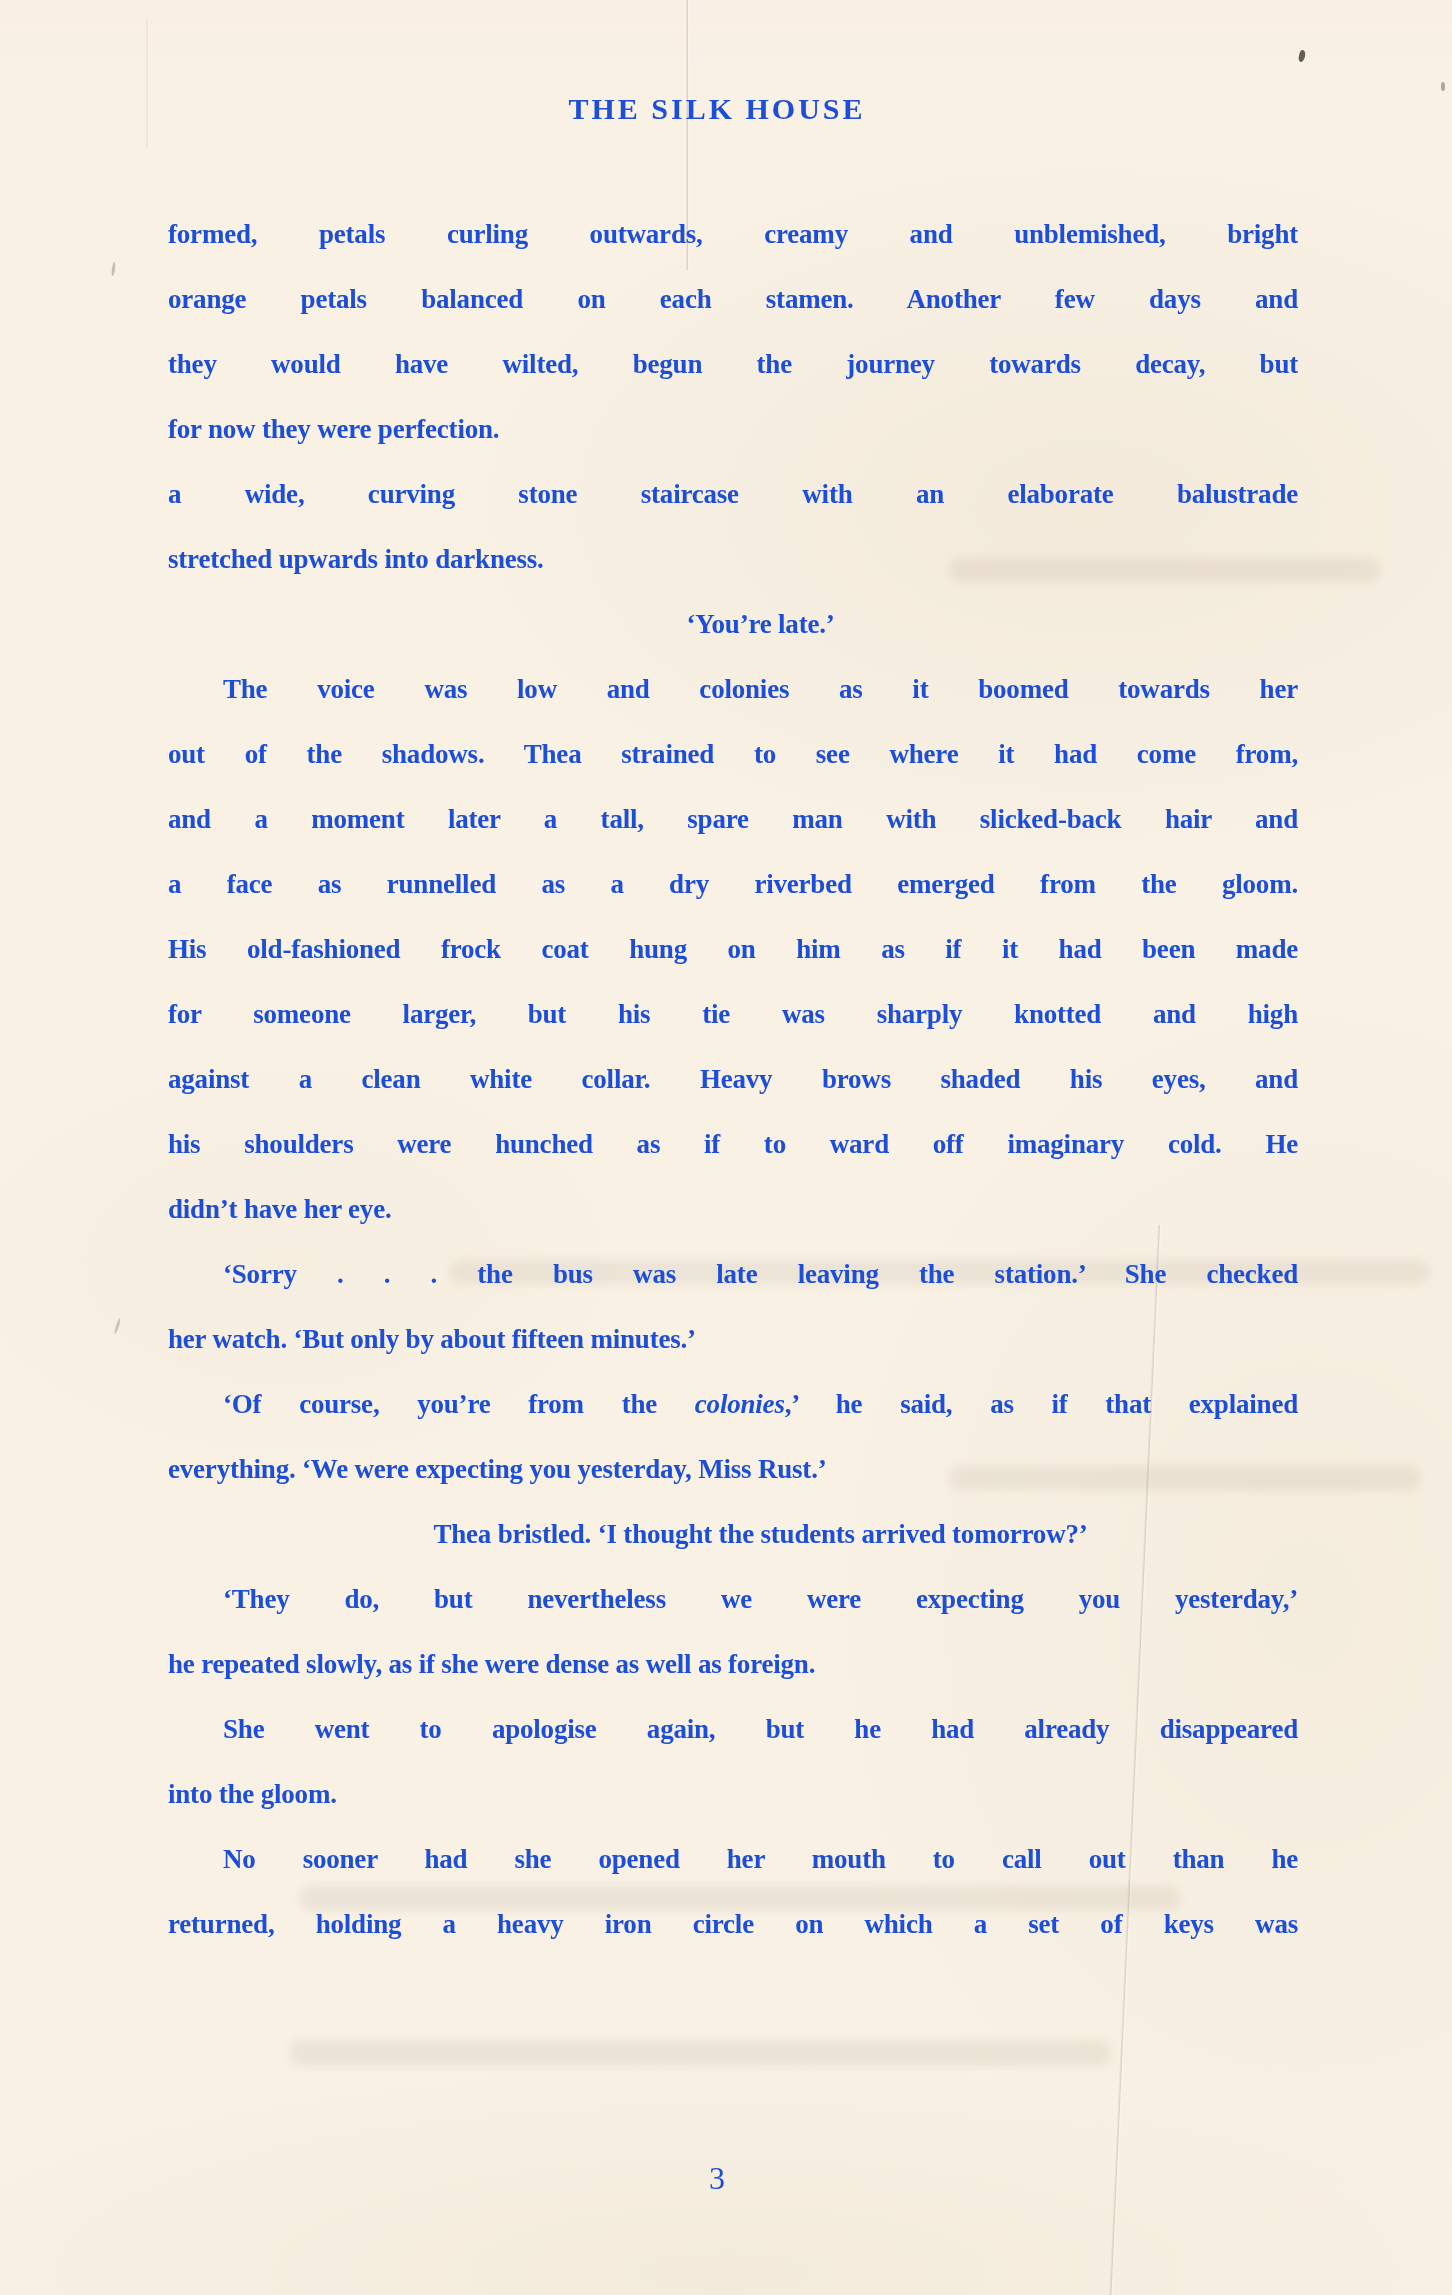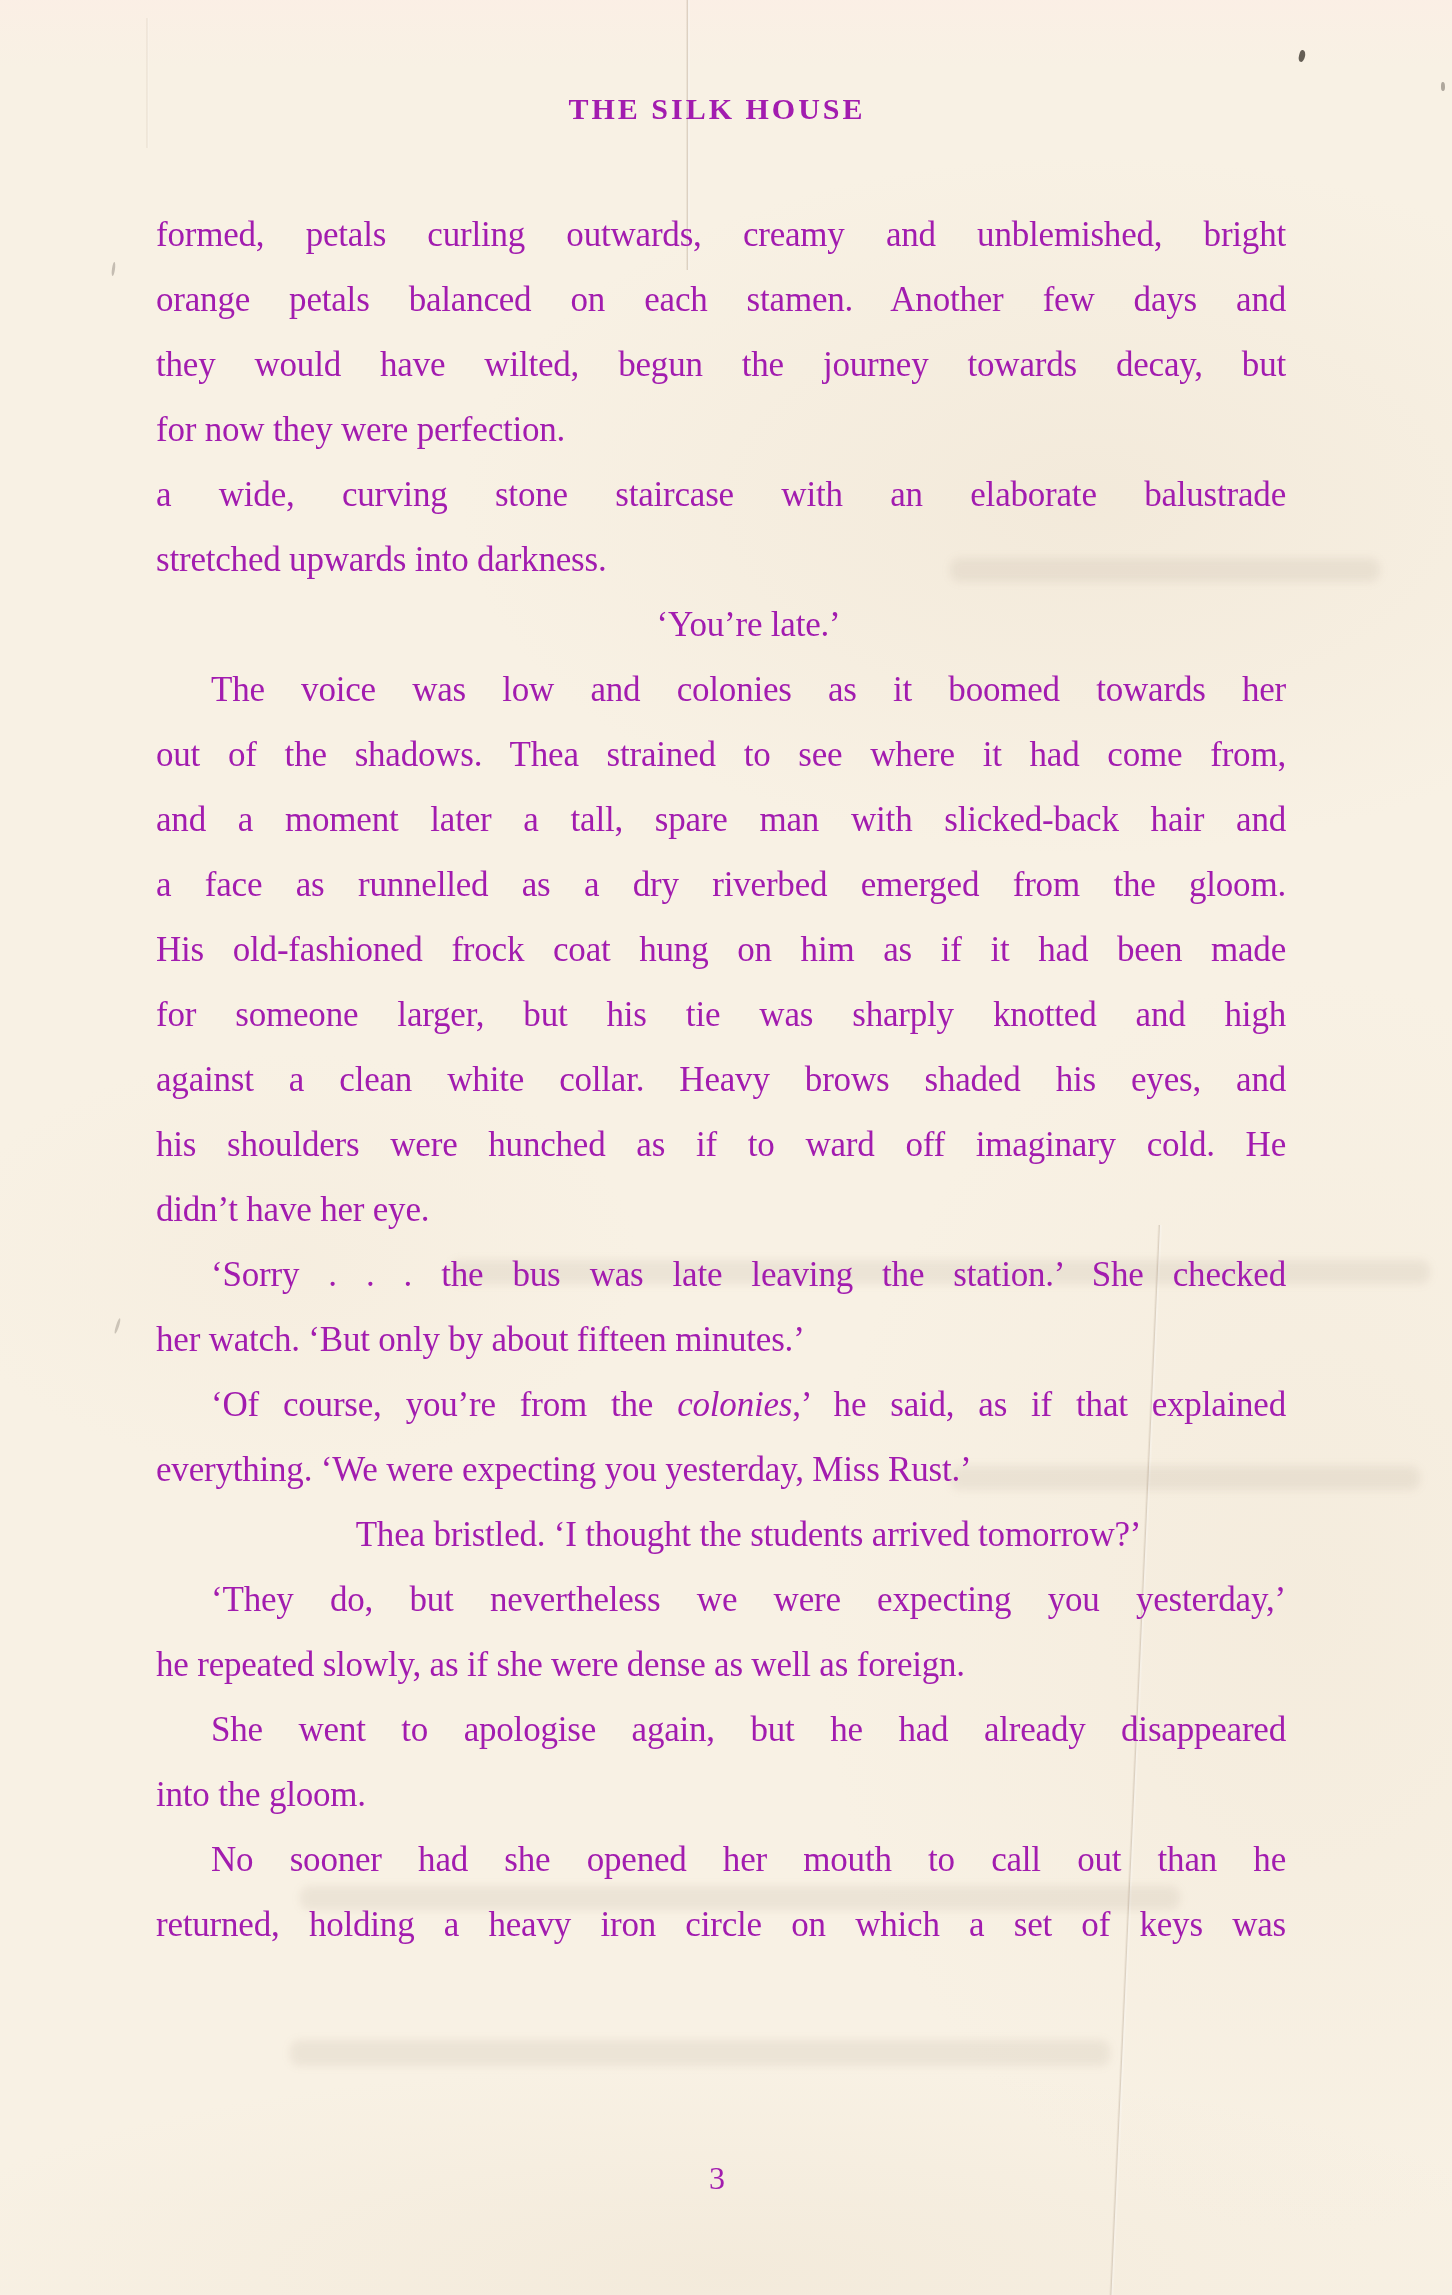--- a/index.html
+++ b/index.html
@@ -1,42 +1,42 @@
 <!DOCTYPE html>
 <html><head>
 <meta charset="utf-8">
 <style>
   html,body{margin:0;padding:0;background:#6b655c;}
   .page{
     position:relative;
     width:1452px;height:2295px;
     margin:0 auto;
     background:#f8f1e4;
-    color:#a21caf;
+    color:#1d4ed8;
     font-family:"Liberation Serif", serif;
     overflow:hidden;
   }
   
   .page::before{
     content:"";position:absolute;inset:0;pointer-events:none;
     background:
       linear-gradient(180deg, rgba(253,237,230,.55) 0%, rgba(253,237,230,0) 3%),
       radial-gradient(ellipse 900px 500px at 75% 22%, rgba(233,220,200,.35), rgba(233,220,200,0) 70%),
       radial-gradient(ellipse 700px 900px at 90% 70%, rgba(236,224,205,.30), rgba(236,224,205,0) 70%),
       radial-gradient(ellipse 500px 300px at 20% 55%, rgba(240,228,210,.25), rgba(240,228,210,0) 70%),
       radial-gradient(ellipse 1200px 300px at 50% 99%, rgba(232,219,198,.30), rgba(232,219,198,0) 70%);
   }
   .running-header{
     position:absolute;left:152px;top:92px;width:1130px;
     text-align:center;
     font-size:30px;font-weight:600;letter-spacing:3px;
   }
   .text-block{
-    position:absolute;left:156px;top:202px;width:1130px;
-    font-size:35px;line-height:65px;letter-spacing:-0.2px;
+    position:absolute;left:168px;top:202px;width:1130px;
+    font-size:27px;line-height:65px;letter-spacing:-0.2px;font-weight:bold;
   }
   .line{height:65px;overflow:hidden;}
   .line.ind{padding-left:55px;text-align:center;}
   .line.j{text-align:justify;text-align-last:justify;}
   .line.j::after{content:"";display:inline-block;width:100%;height:0;}
   .it{font-style:italic;}
   .page-number{
     position:absolute;left:152px;top:2160px;width:1130px;
     text-align:center;font-size:32px;
   }

